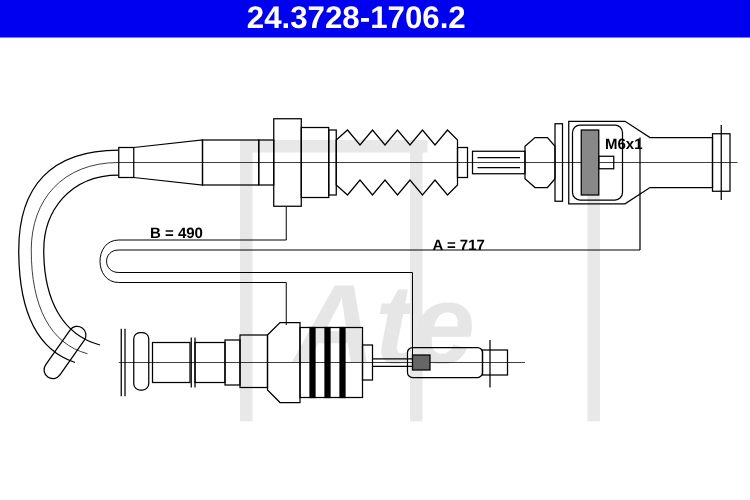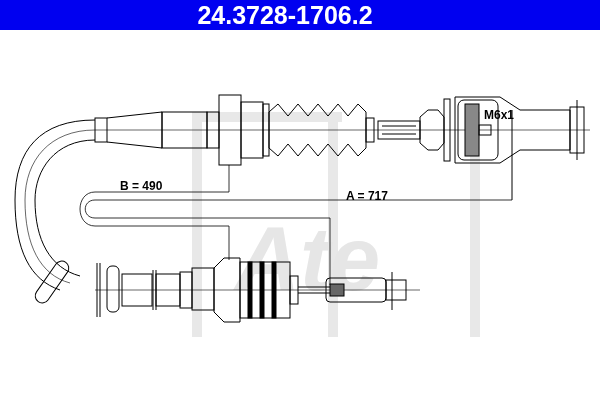--- a/index.html
+++ b/index.html
@@ -1,17 +1,17 @@
 <!DOCTYPE html>
 <html><head>
 <meta charset="utf-8">
 <style>
   html,body{margin:0;padding:0;background:#fff;}
   body{width:600px;height:400px;position:relative;overflow:hidden;font-family:"Liberation Sans",sans-serif;}
-  .header{position:absolute;left:0;top:0;width:600px;height:30px;background:#0000f0;display:flex;align-items:center;justify-content:center;}
+  .header{position:absolute;left:0;top:0;width:600px;height:30px;background:#0000f0;display:flex;justify-content:center;}
   .header span{color:#fff;font-weight:bold;font-size:25px;letter-spacing:0px;}
   .header .gap{display:inline-block;width:30px;}
   svg{position:absolute;left:0;top:30px;}
   .dim{font-family:"Liberation Sans",sans-serif;font-weight:bold;font-size:12px;fill:#000;}
 </style>
 </head>
 <body>
 
 <div class="header">
   <span>24.3728-1706.2</span>

